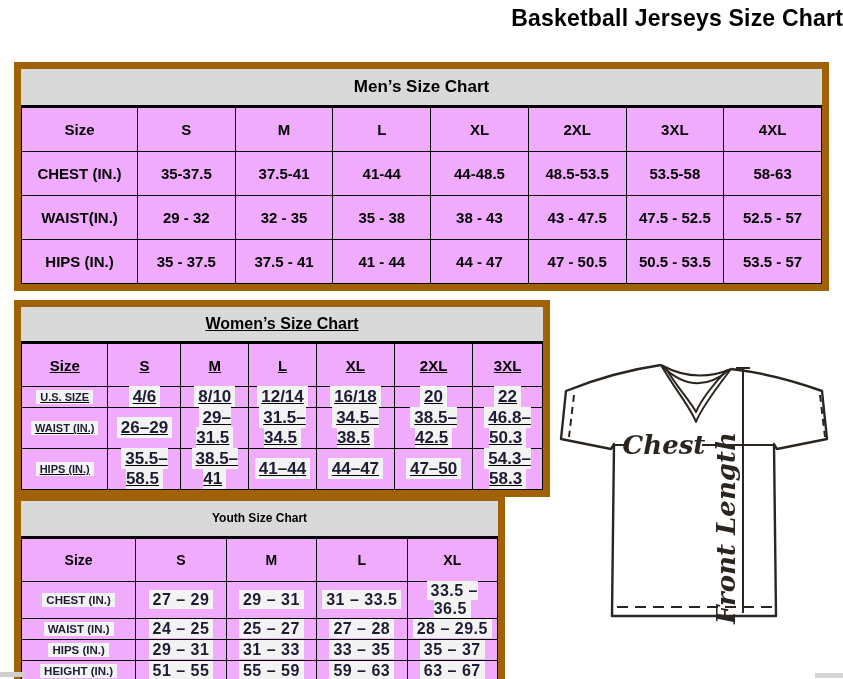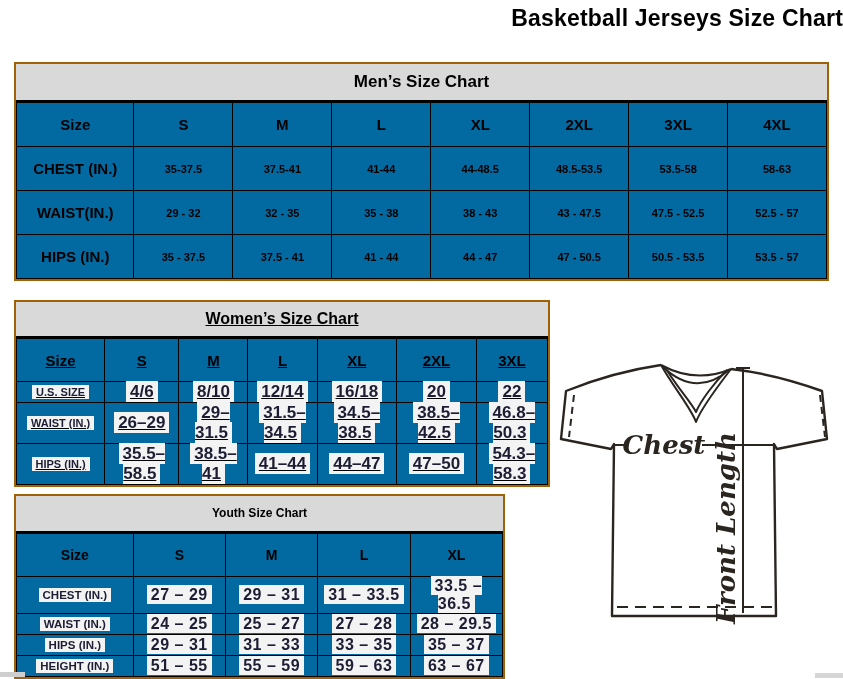--- a/index.html
+++ b/index.html
@@ -5,40 +5,40 @@
   html,body{margin:0;padding:0;}
   body{
     width:843px;height:679px;position:relative;background:#ffffff;
     font-family:"Liberation Sans", sans-serif;overflow:hidden;
   }
   .page-title{
     position:absolute;top:5px;left:0;width:100%;text-align:right;
     font-size:23px;font-weight:bold;color:#000;letter-spacing:.2px;
   }
   .size-table{
-    position:absolute;border:2px solid #a16207;background:#0369a1;box-sizing:border-box;
+    position:absolute;border:7px solid #a16207;background:#f0abfc;box-sizing:border-box;
   }
   .band{
     background:#d9d9d9;border-bottom:2px solid #000;text-align:center;
     font-weight:bold;color:#000;
   }
   #mens{left:14px;top:62px;width:815px;}
   #mens .band{font-size:17px;line-height:36px;height:36px;}
   #womens{left:14px;top:300px;width:536px;text-decoration:underline;}
   #womens .band{font-size:16px;line-height:34px;height:34px;}
   #youth{left:14px;top:494px;width:491px;}
   #youth .band{font-size:12px;line-height:35px;height:35px;}
 
   table{width:100%;border-collapse:collapse;table-layout:fixed;}
   th,td{
     border:1.5px solid #000;text-align:center;vertical-align:middle;
     font-weight:bold;color:#000;padding:0;
   }
   #mens th{height:43px;font-size:15px;}
-  #mens td{height:40px;font-size:11px;}
+  #mens td{height:40px;font-size:15px;}
   #mens col.c0{width:14.5%;}
 
   #womens thead th{height:42px;font-size:15px;}
   #womens tbody th{height:20px;font-size:11px;color:#1c1c33;margin-top:24px;}
   #womens td{height:20px;font-size:17px;color:#1c1c33;}
   #womens col.c0{width:16.6%;}
   #womens col.c1{width:14%;}
   #womens col.c2{width:13%;}
   #womens col.c3{width:13%;}
   #womens col.c4{width:15%;}

